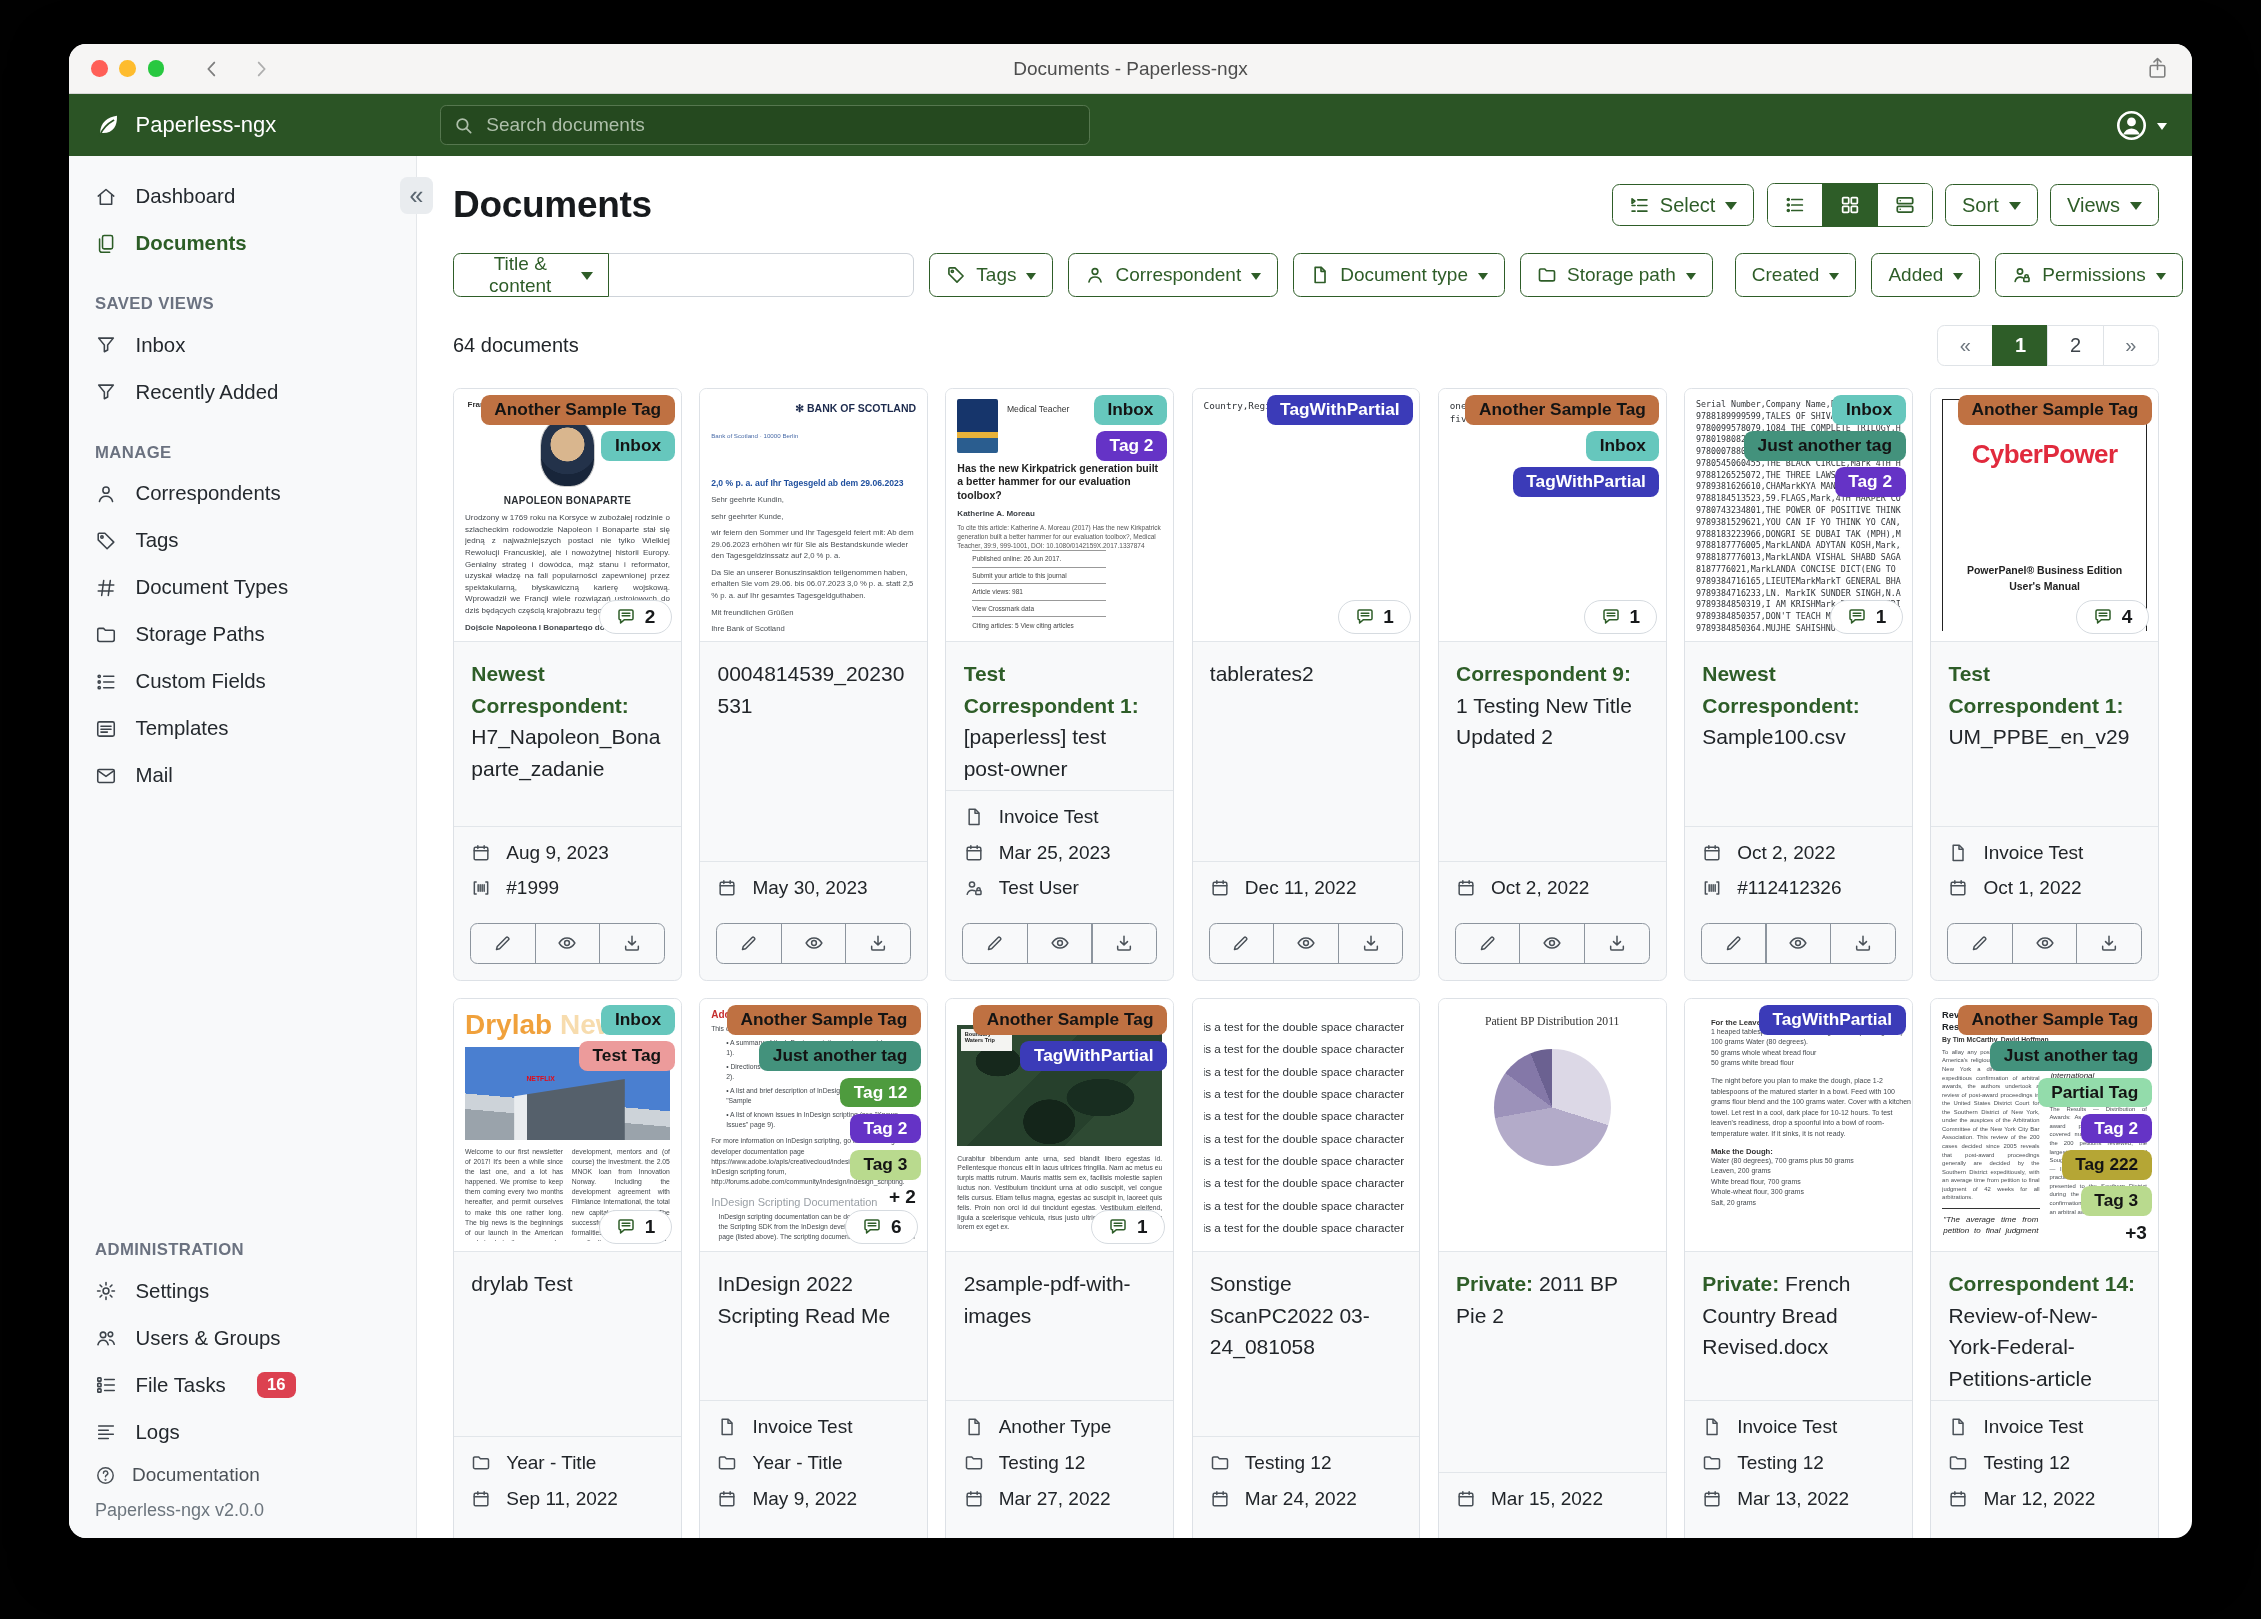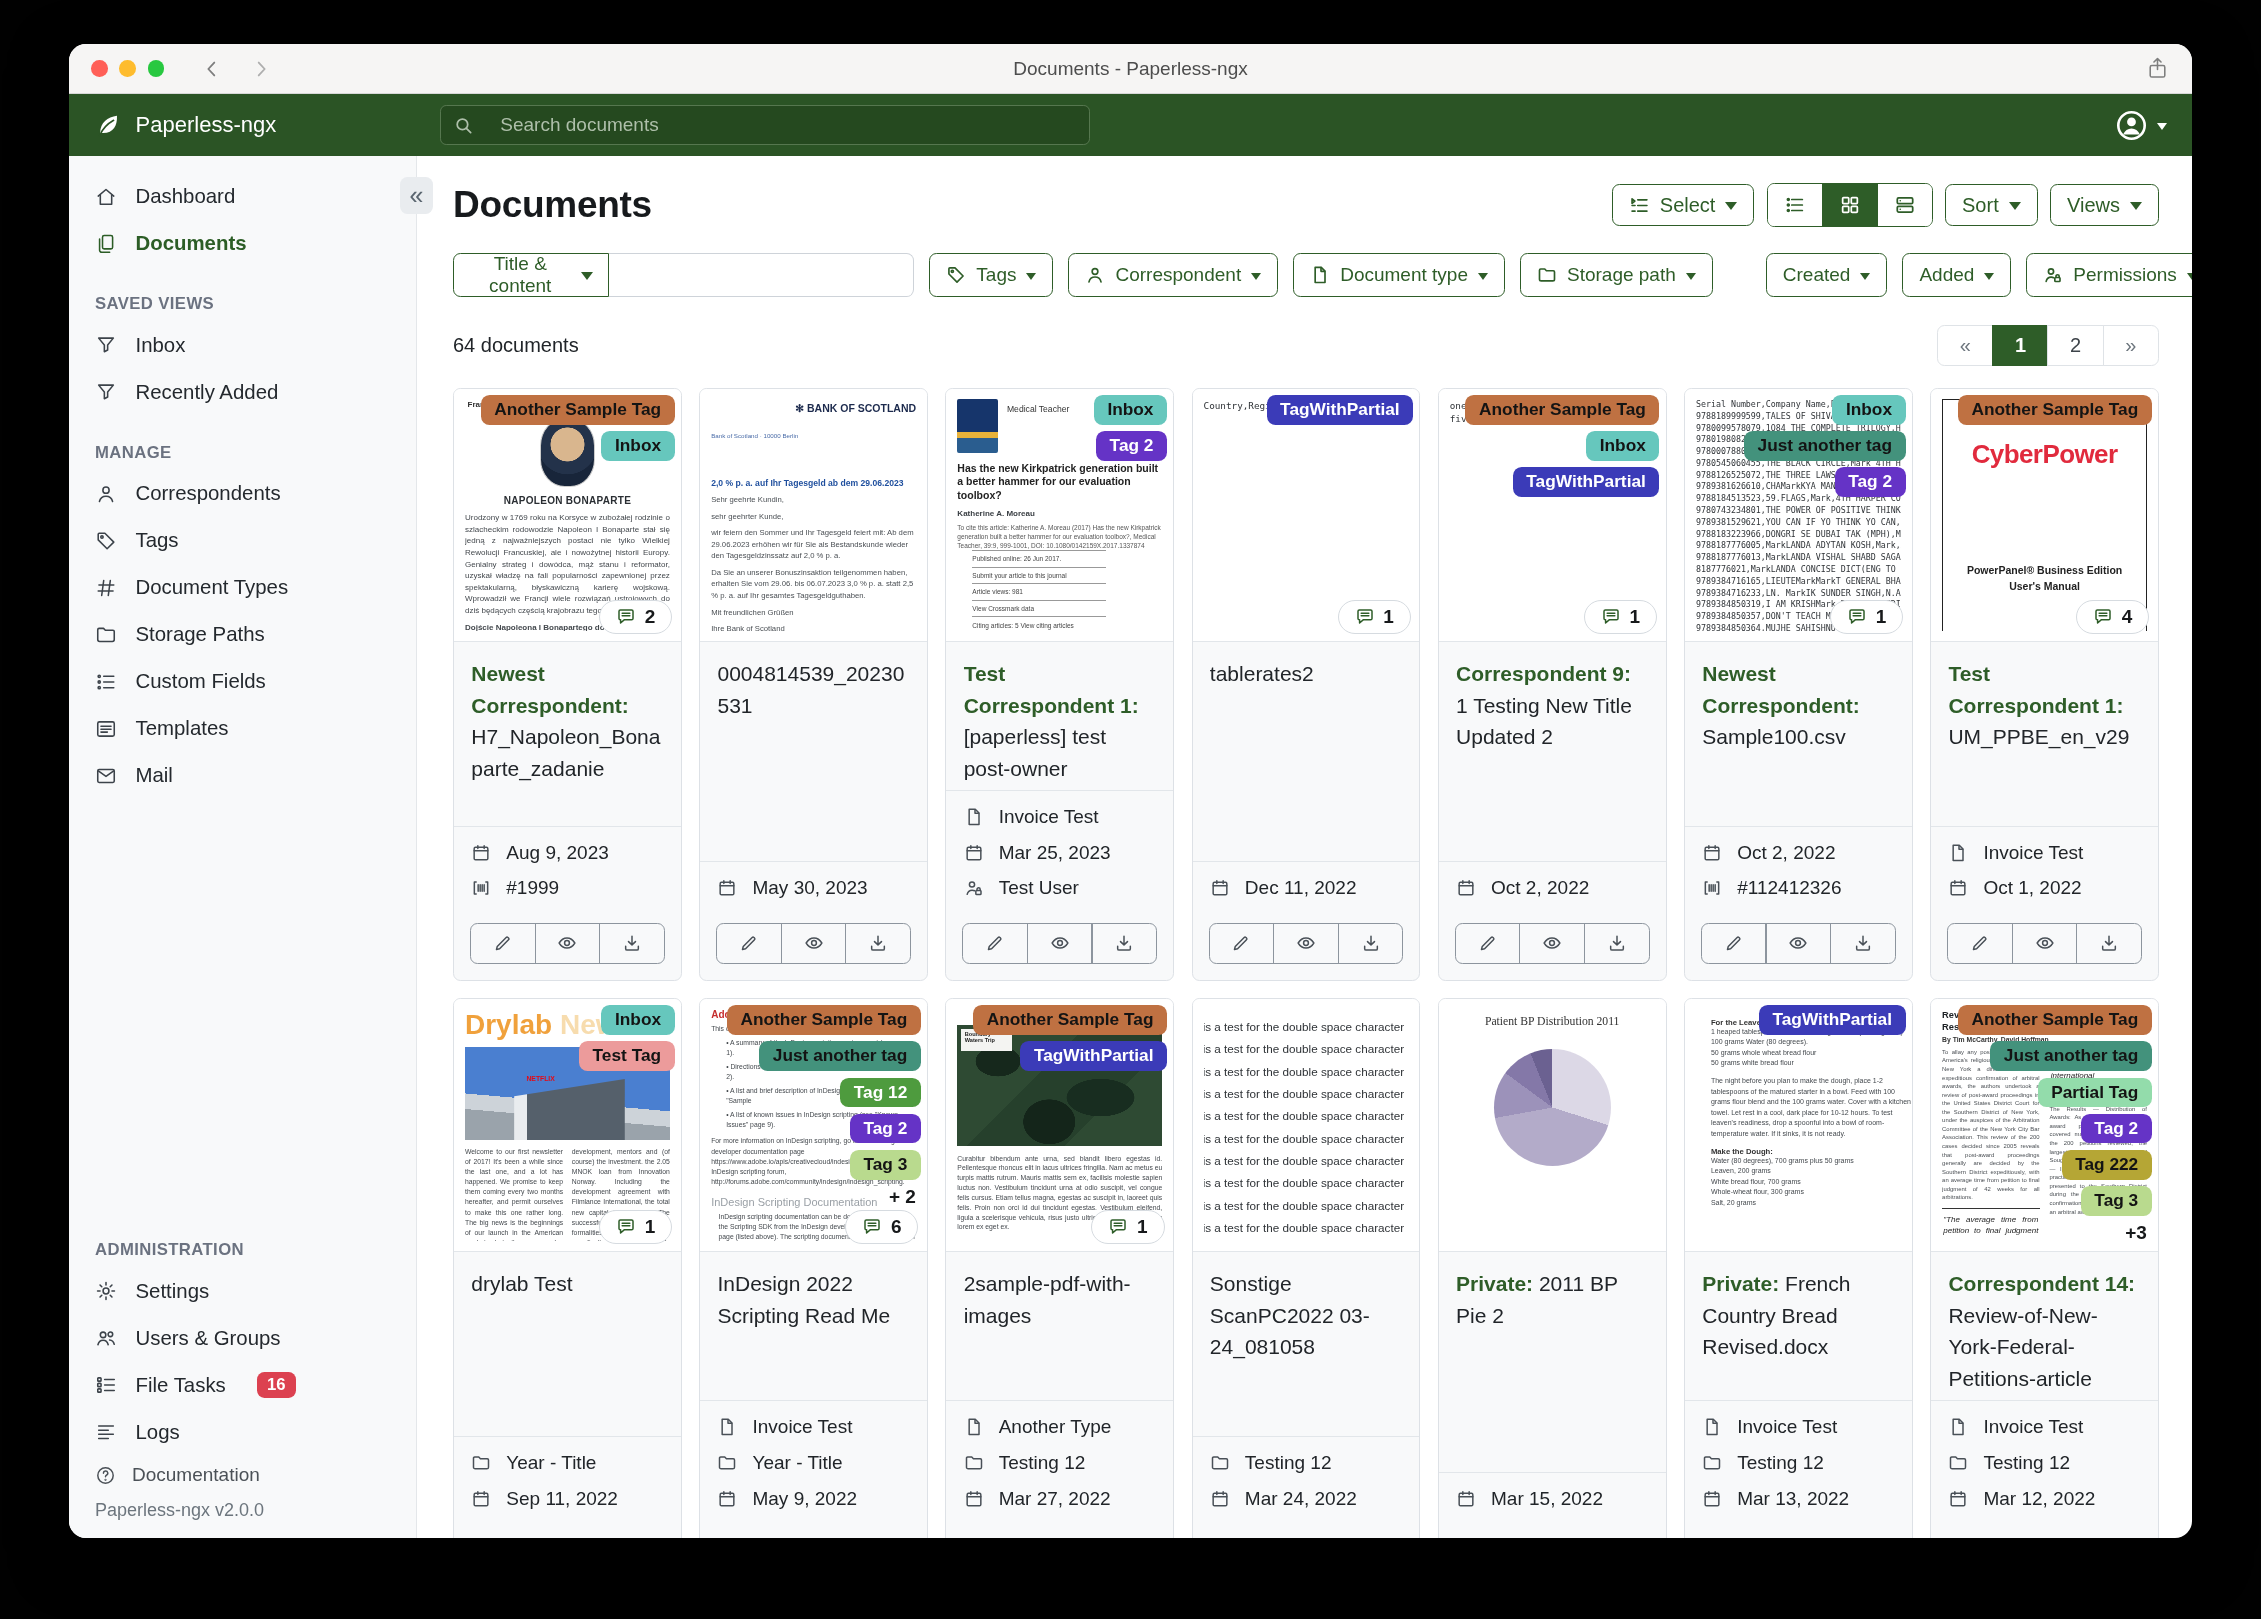--- a/index.html
+++ b/index.html
@@ -13,21 +13,21 @@
   .lights{display:flex;gap:11.7px}
   .light{width:16.7px;height:16.7px;border-radius:50%}
   .l-close{background:#ff5f57}.l-min{background:#febc2e}.l-max{background:#28c840}
   .nav-chevs{display:flex;gap:27px;margin-left:37px;color:#7e7e7e}
   .win-title{position:absolute;left:0;right:0;text-align:center;font-size:19px;color:#4d4d4d;pointer-events:none}
   .share{margin-left:auto;color:#7e7e7e}
   
   .navbar{height:62px;background:#2b5425;display:flex;align-items:center;padding:0 25px;flex-shrink:0}
   .brand{display:flex;align-items:center;gap:13.6px;color:#fff;font-size:22px;width:346px}
   .searchbox{width:623px;height:38px;background:#25491f;border:1.2px solid #56774f;border-radius:6.2px;
-             display:flex;align-items:center;gap:24px;padding:0 12.3px;color:#aebfaa}
+             display:flex;align-items:center;gap:10px;padding:0 12.3px;color:#aebfaa}
   .searchbox input{background:transparent;border:none;outline:none;color:#dfe7dc;font-size:19px;width:100%;
                    font-family:"Liberation Sans",sans-serif}
   .searchbox input::placeholder{color:#aebfaa}
   .avatar{margin-left:auto;display:flex;align-items:center;gap:8.6px;color:#fff}
   
   .app-body{flex:1;display:flex;min-height:0;position:relative}
   .collapse-btn{position:absolute;left:331px;top:21px;width:33px;height:37px;background:#e9ecef;border-radius:7.4px;
                 color:#5b6670;font-size:25px;display:flex;align-items:center;justify-content:center;z-index:5;line-height:1}
   
   .sidebar{width:347px;border-right:1.2px solid #e4e7ea;background:#f8f9fa;display:flex;flex-direction:column;
@@ -55,21 +55,21 @@
   .caret{width:0;height:0;border-left:6.8px solid transparent;border-right:6.8px solid transparent;
          border-top:8.6px solid currentColor;display:inline-block;margin-top:2.5px}
   
   .filters{margin-top:26px;display:flex;gap:15px;flex-shrink:0}
   .field-group{display:flex;height:44px}
   .field-btn{display:flex;align-items:center;gap:10px;border:1.5px solid #2e5d28;color:#2e5d28;background:#fff;
              border-radius:7.4px 0 0 7.4px;font-size:19px;font-weight:500;padding:0 15px}
   .field-input{width:314px;border:1.2px solid #ced3d9;border-left:none;border-radius:0 7.4px 7.4px 0;font-size:18.5px;
                padding:0 15px;color:#212529;outline:none;background:#fff;font-family:"Liberation Sans",sans-serif}
   .fbtn{height:44px;font-size:19px}
-  .ml-lg{margin-left:38px}
+  .ml-lg{margin-left:7px}
   
   .count-row{margin-top:28px;display:flex;align-items:center;flex-shrink:0}
   .count{font-size:20px;color:#212529}
   .pager{margin-left:auto;display:flex}
   .pcell{min-width:42px;height:39px;border:1.2px solid #dfe3e7;margin-left:-1.2px;background:#fff;display:flex;
          align-items:center;justify-content:center;font-size:20px;color:#6c757d;padding:0 6.2px}
   .pcell:first-child{border-radius:7.4px 0 0 7.4px;margin-left:0}
   .pcell:last-child{border-radius:0 7.4px 7.4px 0}
   .pcell.active{background:#2e5d28;border-color:#2e5d28;color:#fff;font-weight:600}
   .pcell.num{color:#3e444a}

